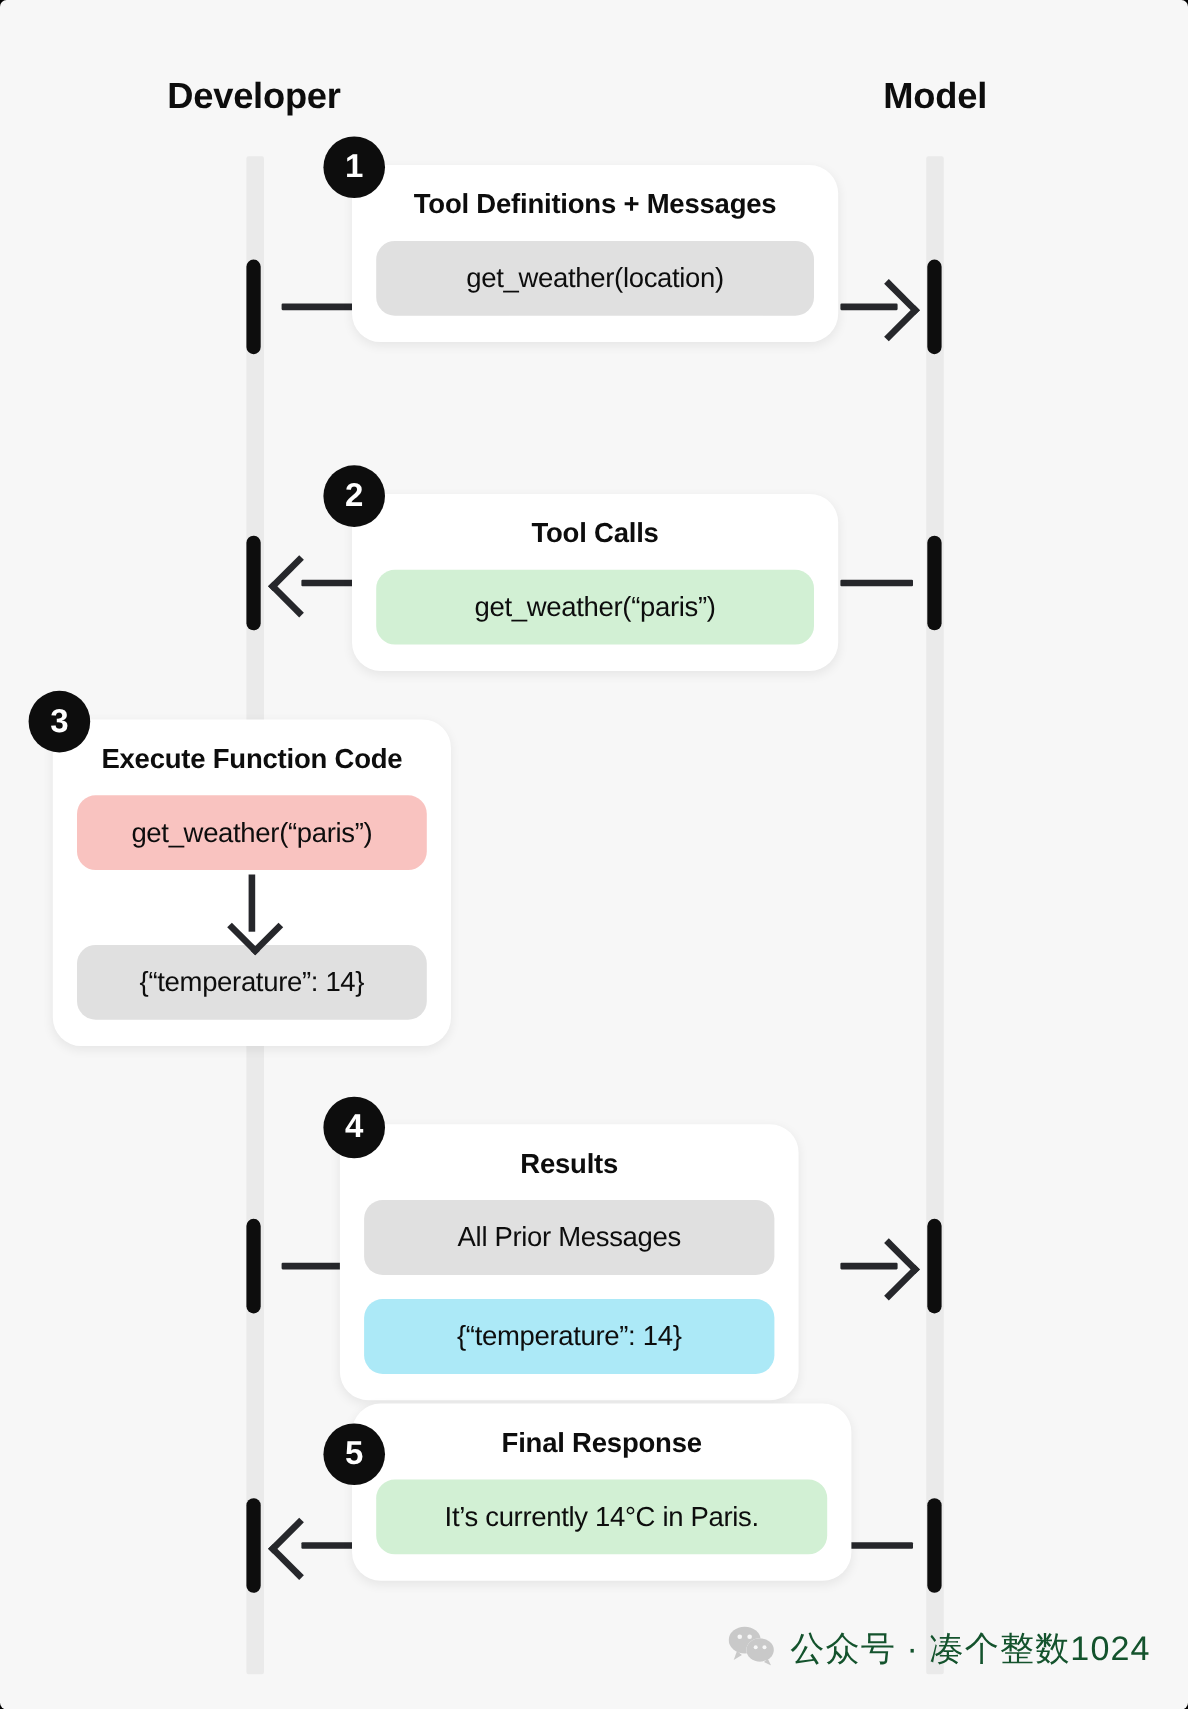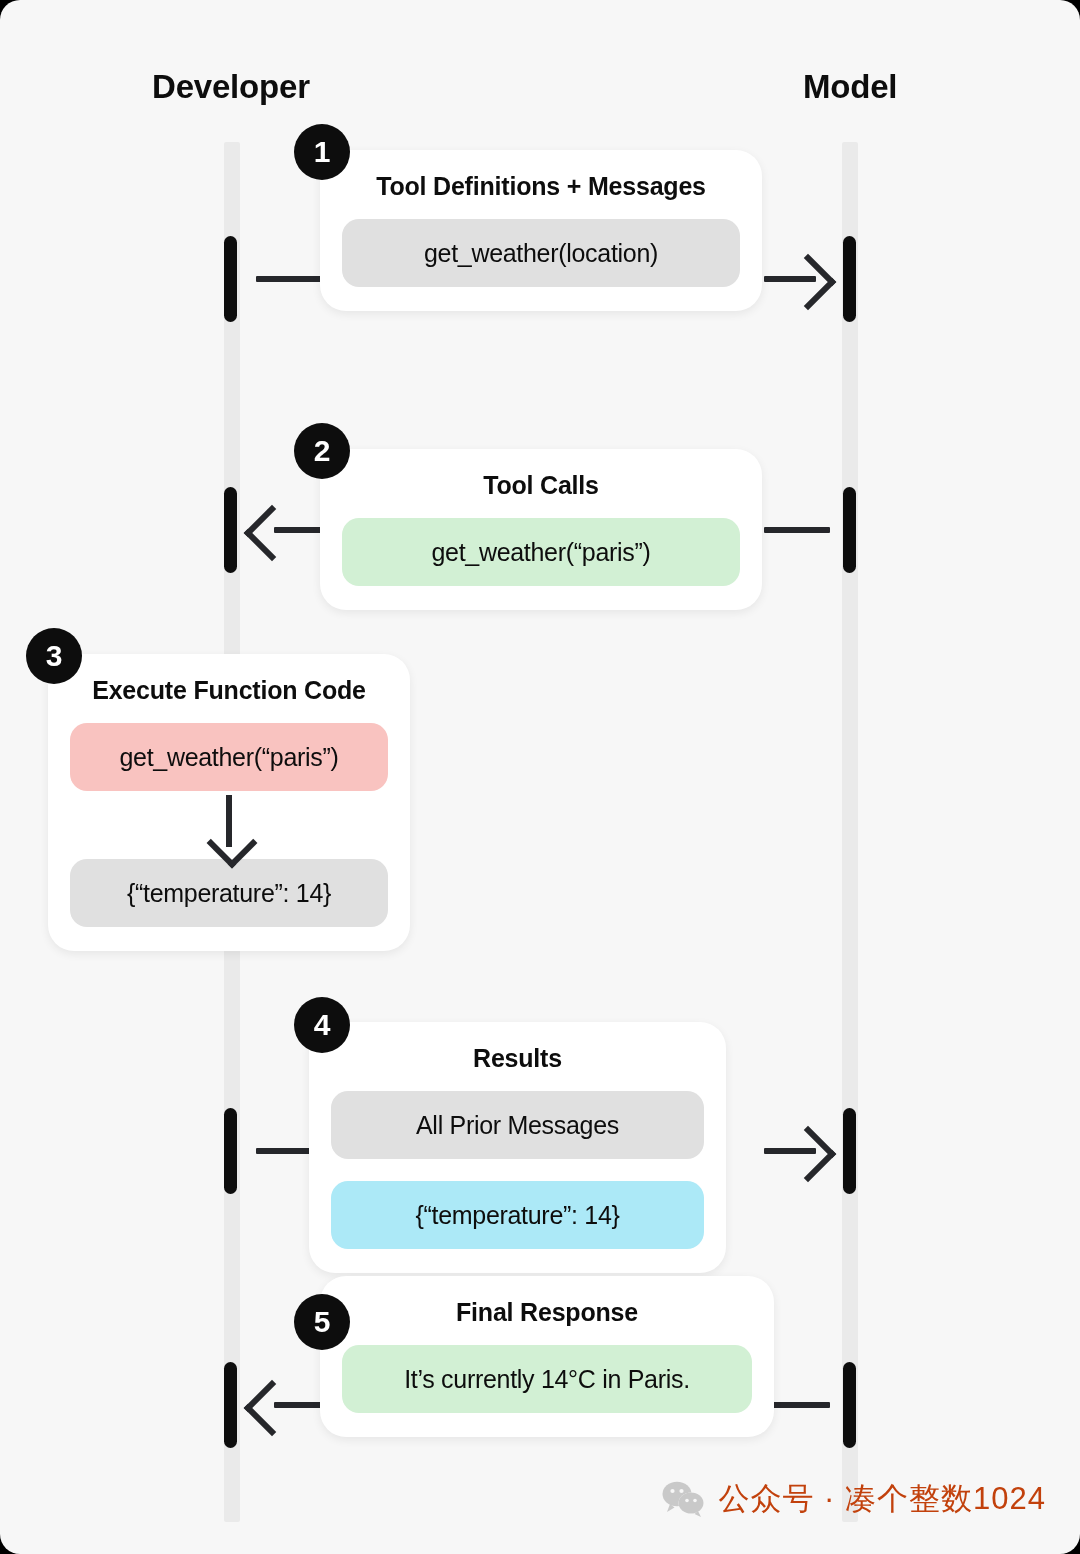--- a/index.html
+++ b/index.html
@@ -18,21 +18,21 @@
     width: 1080px;
     height: 1554px;
     background: #000000;
   }
   .panel {
     position: absolute;
     left: 0; top: 0;
     width: 1080px;
     height: 1554px;
     background: #f7f7f7;
-    border-radius: 20px;
+    border-radius: 6px;
     overflow: hidden;
   }
 
   
   .lifeline {
     position: absolute;
     width: 16px;
     background: #eaeaea;
     border-radius: 2px;
   }
@@ -155,23 +155,23 @@
     border-right: 6px solid #26272b;
     transform: rotate(45deg);
   }
 
   
   .watermark {
     position: absolute;
     right: 34px;
     bottom: 34px;
     display: flex;
-    align-items: center;
+    align-items: flex-start;
     gap: 14px;
-    color: #c2410c;
+    color: #14532d;
     font-size: 31px;
     letter-spacing: 1px;
     white-space: nowrap;
   }
   .wechat-icon { display: block; }
 </style>
 </head>
 <body>
 
 <div class="stage">

